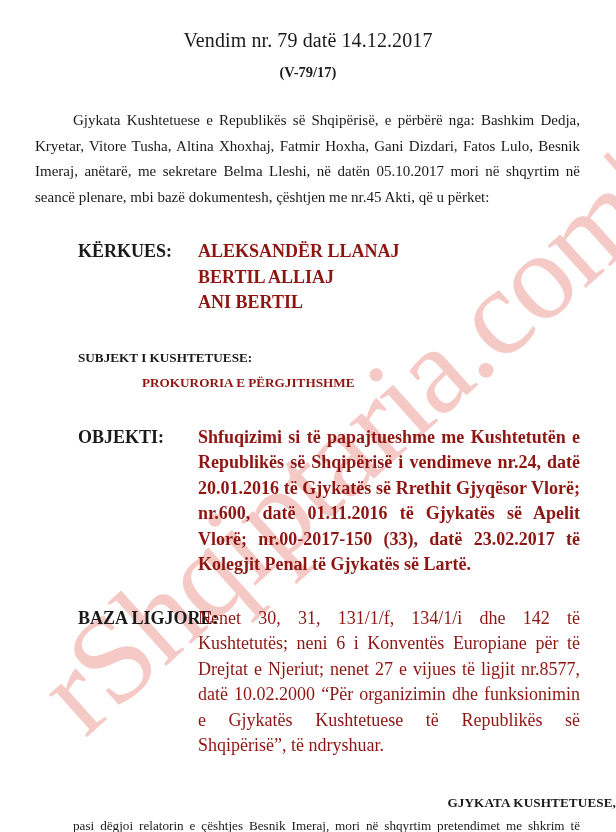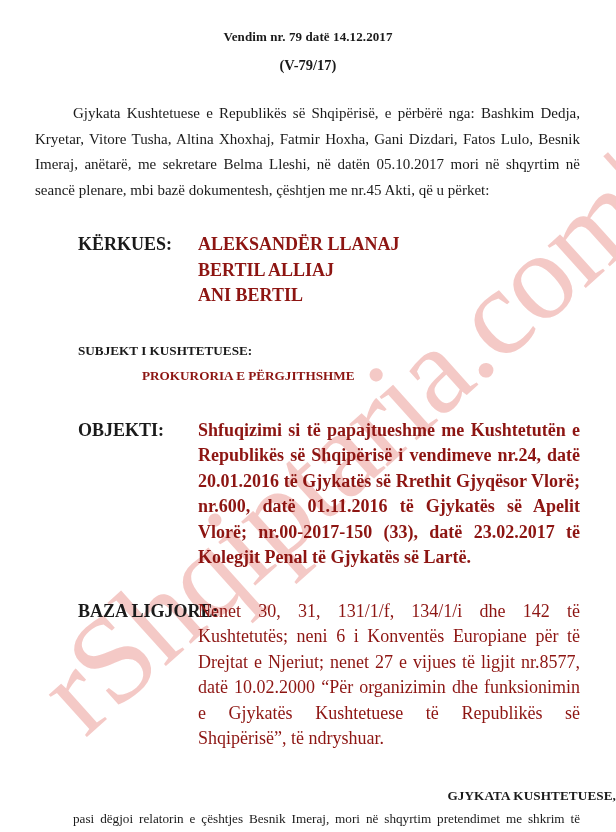--- a/index.html
+++ b/index.html
@@ -52,22 +52,22 @@
     position: relative;
     z-index: 2;
     padding: 0;
   }
 
   .title-block {
     text-align: center;
     margin-top: 29px;
   }
   .title-line-1 {
-    font-size: 13px;
-    font-weight: bold;
+    font-size: 20px;
+    font-weight: normal;
     letter-spacing: 0.1px;
   }
   .title-line-2 {
     font-size: 14.5px;
     font-weight: bold;
     margin-top: 12px;
   }
 
   .intro {
     margin: 0;

